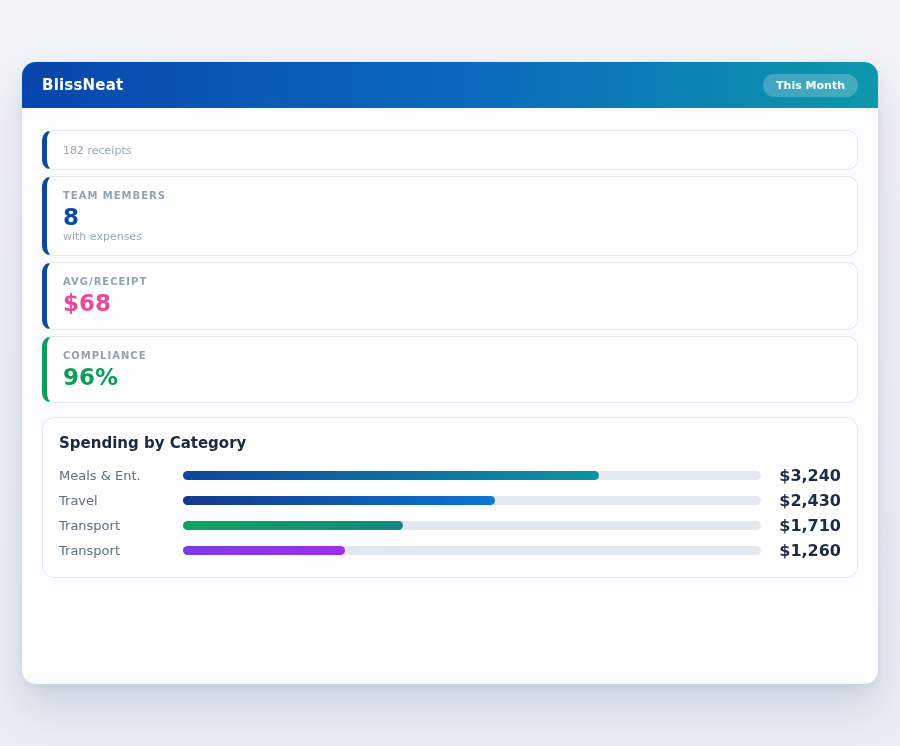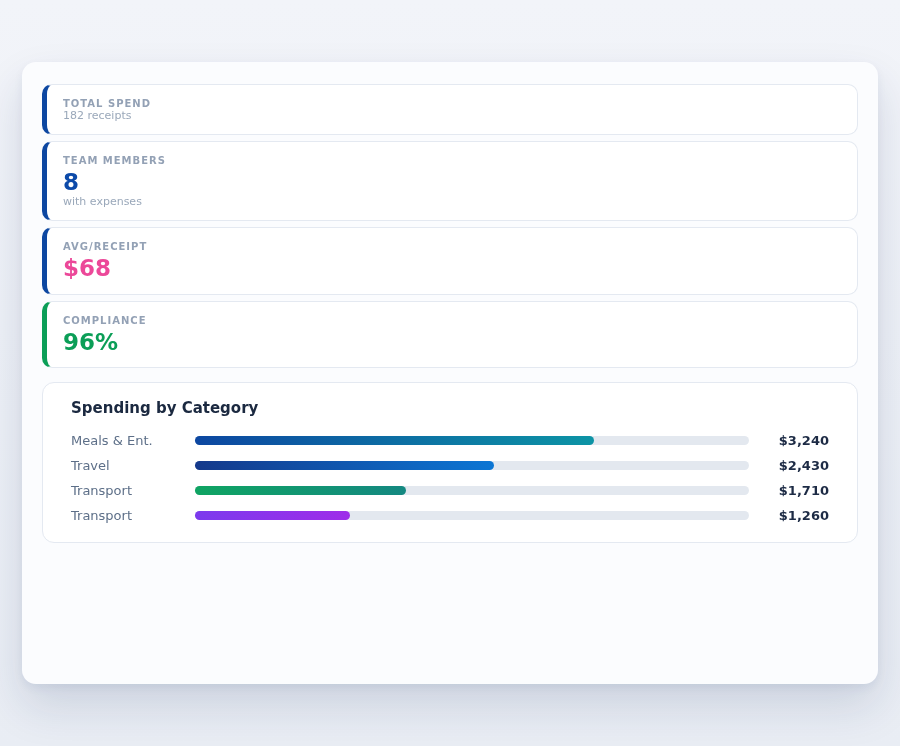--- a/index.html
+++ b/index.html
@@ -45,44 +45,47 @@
   }
   .stat-label {
     font-size: 10px; font-weight: bold; color: #93a1b5; letter-spacing: 1px;
   }
   .stat-value { font-size: 23px; font-weight: bold; margin-top: 3px; line-height: 1.15; }
   .stat-sub { font-size: 11px; color: #9aa8ba; margin-top: 0; }
   .panel {
     background: #ffffff;
     border: 1px solid #e4e9f1;
     border-radius: 12px;
-    padding: 16px 28px 14px;
+    padding: 16px 16px 14px;
     margin-top: 14px;
   }
   .panel-title { font-size: 15px; font-weight: bold; color: #1b2940; margin-bottom: 11px; }
   .cat-row { display: flex; align-items: center; height: 25px; gap: 8px; }
   .cat-label { width: 116px; flex-shrink: 0; font-size: 13px; color: #5d6f88; }
   .cat-track {
     flex: 1; height: 9px; border-radius: 5px; background: #e3e8ef;
     position: relative;
   }
   .cat-fill { height: 9px; border-radius: 5px; }
   .cat-value {
     width: 72px; flex-shrink: 0; text-align: right;
-    font-size: 13px; font-weight: bold; color: #1d2b45;
+    font-size: 16px; font-weight: bold; color: #1d2b45;
   }
 </style>
 </head>
 <body>
 
 <div class="app-card">
+  <div class="header">
+    <div class="header-title">BlissNeat</div>
+    <div class="badge">This Month</div>
+  </div>
   <div class="body">
     <div id="stats-list">
         <div class="stat-card" style="border-left-color: rgb(13, 71, 161);">
-          <div class="stat-label">TOTAL SPEND</div>
           <div class="stat-sub">182 receipts</div>
         </div>
         <div class="stat-card" style="border-left-color: rgb(13, 71, 161);">
           <div class="stat-label">TEAM MEMBERS</div>
           <div class="stat-value" style="color: rgb(12, 74, 169);">8</div>
           <div class="stat-sub">with expenses</div>
         </div>
         <div class="stat-card" style="border-left-color: rgb(13, 71, 161);">
           <div class="stat-label">AVG/RECEIPT</div>
           <div class="stat-value" style="color: #ec4899;">$68</div>

